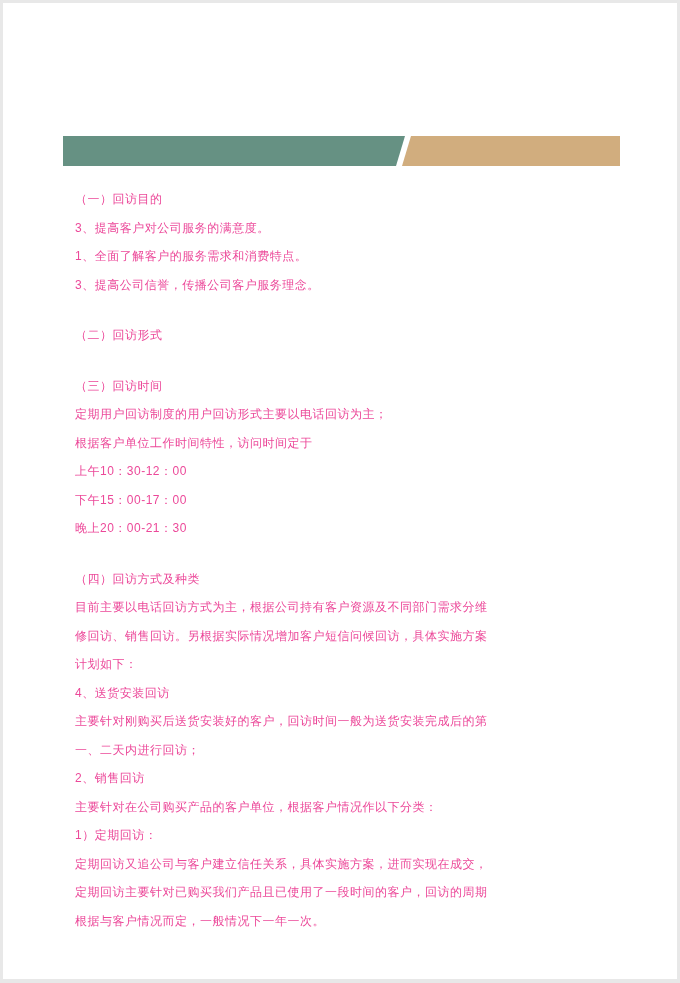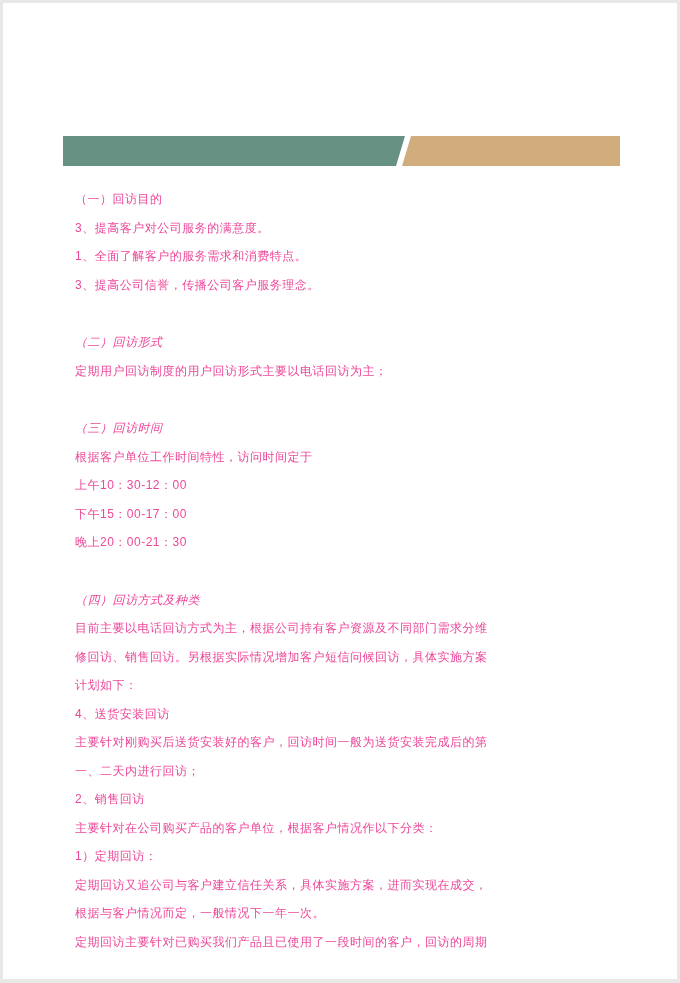--- a/index.html
+++ b/index.html
@@ -38,52 +38,52 @@
     position:absolute; left:72px; top:182px;
     width:548px;
     color:#ec4899;
     font-size:12px;
     letter-spacing:0.5px;
   }
   .line {
     line-height:28.5px;
     white-space:pre;
   }
-  .sec { margin-top:29px;font-style:italic; }
+  .sec { margin-top:22px; }
 </style>
 </head>
 <body>
 
 <div class="page">
 
   <div class="chapter-bar">
     <span class="chapter-bar-title">第二章　回访制度及规定</span>
   </div>
   <div class="tan-bar"></div>
 
   <div class="content">
     <div class="line">（一）回访目的</div>
     <div class="line">3、提高客户对公司服务的满意度。</div>
     <div class="line">1、全面了解客户的服务需求和消费特点。</div>
     <div class="line">3、提高公司信誉，传播公司客户服务理念。</div>
     <div class="line sec">（二）回访形式</div>
+    <div class="line sec">（三）回访时间</div>
     <div class="line">定期用户回访制度的用户回访形式主要以电话回访为主；</div>
-    <div class="line sec">（三）回访时间</div>
     <div class="line">根据客户单位工作时间特性，访问时间定于</div>
     <div class="line">上午10：30-12：00</div>
     <div class="line">下午15：00-17：00</div>
     <div class="line">晚上20：00-21：30</div>
     <div class="line sec">（四）回访方式及种类</div>
     <div class="line">目前主要以电话回访方式为主，根据公司持有客户资源及不同部门需求分维</div>
     <div class="line">修回访、销售回访。另根据实际情况增加客户短信问候回访，具体实施方案</div>
     <div class="line">计划如下：</div>
     <div class="line">4、送货安装回访</div>
     <div class="line">主要针对刚购买后送货安装好的客户，回访时间一般为送货安装完成后的第</div>
     <div class="line">一、二天内进行回访；</div>
     <div class="line">2、销售回访</div>
     <div class="line">主要针对在公司购买产品的客户单位，根据客户情况作以下分类：</div>
     <div class="line">1）定期回访：</div>
     <div class="line">定期回访又追公司与客户建立信任关系，具体实施方案，进而实现在成交，</div>
+    <div class="line">定期回访主要针对已购买我们产品且已使用了一段时间的客户，回访的周期</div>
     <div class="line">根据与客户情况而定，一般情况下一年一次。</div>
-    <div class="line">定期回访主要针对已购买我们产品且已使用了一段时间的客户，回访的周期</div>
   </div>
 
 </div>
 
 </body></html>

